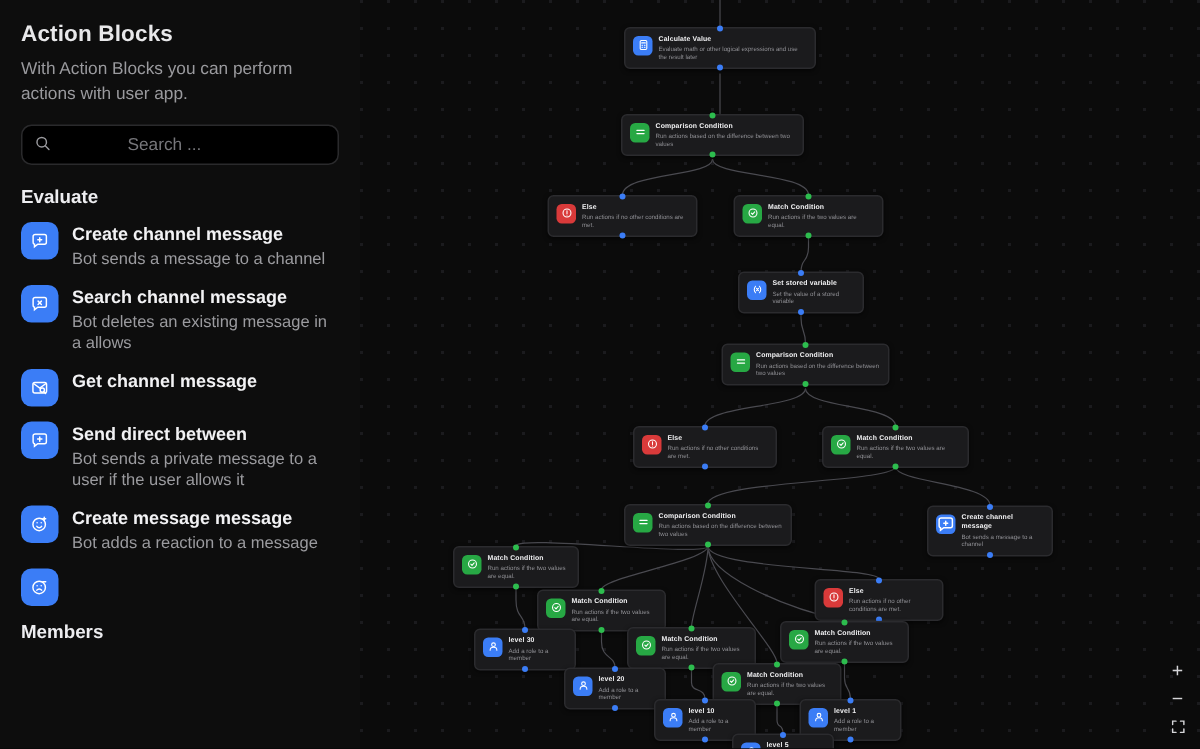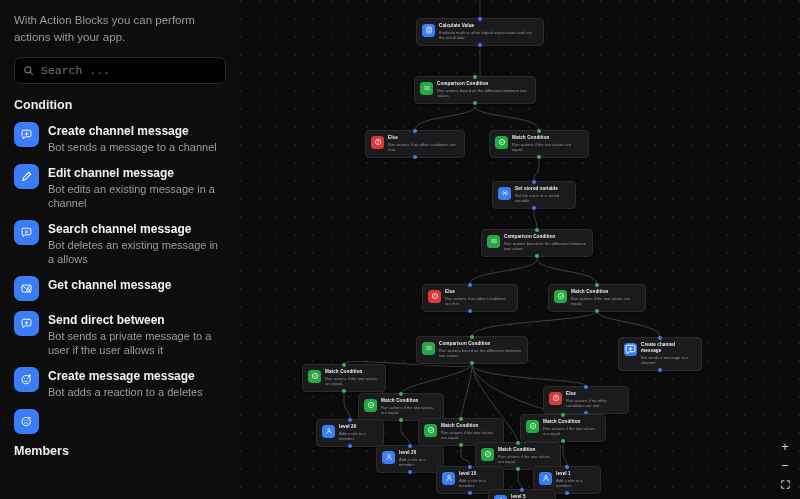--- a/index.html
+++ b/index.html
@@ -32,21 +32,21 @@
   .search-box {
     position: relative;
     height: 27px; border-radius: 7px;
     background: #000; border: 1px solid #2a2a2c;
     display: flex; align-items: center;
     padding: 0 8px; margin: 0 0 14px 2px;
   }
   .search-box svg { flex: 0 0 auto; margin-right: 7px; }
   .search-input {
     flex: 1 1 auto; background: transparent; border: 0; outline: none;
-    color: #d8d8da; font-size: 11.5px; font-family: Liberation Mono, monospace;
+    color: #d8d8da; font-size: 11.5px; font-family: Liberation Sans, sans-serif; margin-left: 44px;
   }
   .search-input::placeholder { color: #77777b; }
 
   .group-label {
     color: #ededf0; font-size: 12.5px; font-weight: bold;
     margin: 4px 0 6px 2px;
   }
   .blk {
     display: flex; align-items: flex-start; gap: 9px;
     padding: 3px 2px 6px 2px; border-radius: 6px; cursor: pointer;
@@ -113,50 +113,43 @@
     display: flex; align-items: center; justify-content: center;
     font-size: 13px; cursor: pointer;
   }
 </style>
 </head>
 <body>
 
 <div id="app">
 
   <aside id="sidebar">
-    <div class="panel-sub">With Action Blocks you can perform actions with your app.</div>
+    <div class="panel-title">Action Blocks</div>
+    <div class="panel-sub">With Action Blocks you can perform actions with user app.</div>
 
     <div class="search-box">
       <span>
         <svg width="11" height="11" viewBox="0 0 16 16" fill="none">
           <circle cx="7" cy="7" r="4.6" stroke="#9a9a9e" stroke-width="1.4"></circle>
           <path d="M10.4 10.4 L14 14" stroke="#9a9a9e" stroke-width="1.4" stroke-linecap="round"></path>
         </svg>
       </span>
       <input class="search-input" type="text" placeholder="Search ..." style="">
     </div>
 
     <div id="groups">
-        <div class="group-label">Condition</div>
+        <div class="group-label">Evaluate</div>
         <div class="blk">
           <span class="blk-ico" style="background:#3b7df6">
             <svg width="13" height="13" viewBox="0 0 20 20" fill="none" stroke="#fff" stroke-width="1.5">
               <path d="M3.2 5.5a2 2 0 012-2h9.6a2 2 0 012 2v6a2 2 0 01-2 2H8l-3.4 2.6V13.5h-.4a2 2 0 01-1-1.9z"></path>
               <path d="M10 7v4M8 9h4" stroke-linecap="round"></path>
             </svg>
           </span>
           <span class="blk-txt"><span class="blk-name">Create channel message</span><span class="blk-desc" style="display:block">Bot sends a message to a channel</span></span>
-        </div>
-        <div class="blk">
-          <span class="blk-ico" style="background:#3b7df6">
-            <svg width="13" height="13" viewBox="0 0 20 20" fill="none" stroke="#fff" stroke-width="1.6" stroke-linecap="round">
-              <path d="M13.6 3.6l2.8 2.8-8.6 8.6-3.6.8.8-3.6z"></path>
-            </svg>
-          </span>
-          <span class="blk-txt"><span class="blk-name">Edit channel message</span><span class="blk-desc" style="display:block">Bot edits an existing message in a channel</span></span>
         </div>
         <div class="blk">
           <span class="blk-ico" style="background:#3b7df6">
             <svg width="13" height="13" viewBox="0 0 20 20" fill="none" stroke="#fff" stroke-width="1.5">
               <path d="M3.2 5.5a2 2 0 012-2h9.6a2 2 0 012 2v6a2 2 0 01-2 2H8l-3.4 2.6V13.5h-.4a2 2 0 01-1-1.9z"></path>
               <path d="M8.3 7.3l3.4 3.4M11.7 7.3l-3.4 3.4" stroke-linecap="round"></path>
             </svg>
           </span>
           <span class="blk-txt"><span class="blk-name">Search channel message</span><span class="blk-desc" style="display:block">Bot deletes an existing message in a allows</span></span>
         </div>
@@ -183,21 +176,21 @@
         <div class="blk">
           <span class="blk-ico" style="background:#3b7df6">
             <svg width="13" height="13" viewBox="0 0 20 20" fill="none" stroke="#fff" stroke-width="1.5">
               <circle cx="9.4" cy="10.2" r="6.4"></circle>
               <circle cx="7.3" cy="8.5" r=".8" fill="#fff" stroke="none"></circle>
               <circle cx="11.5" cy="8.5" r=".8" fill="#fff" stroke="none"></circle>
               <path d="M7 12.2c.7.9 1.6 1.3 2.5 1.3s1.8-.4 2.4-1.3" stroke-linecap="round"></path>
               <path d="M14.6 2.8v3M13.1 4.3h3" stroke-linecap="round"></path>
             </svg>
           </span>
-          <span class="blk-txt"><span class="blk-name">Create message message</span><span class="blk-desc" style="display:block">Bot adds a reaction to a deletes</span></span>
+          <span class="blk-txt"><span class="blk-name">Create message message</span><span class="blk-desc" style="display:block">Bot adds a reaction to a message</span></span>
         </div>
         <div class="blk">
           <span class="blk-ico" style="background:#3b7df6">
             <svg width="13" height="13" viewBox="0 0 20 20" fill="none" stroke="#fff" stroke-width="1.5">
               <circle cx="9.4" cy="10.2" r="6.4"></circle>
               <circle cx="7.3" cy="8.5" r=".8" fill="#fff" stroke="none"></circle>
               <circle cx="11.5" cy="8.5" r=".8" fill="#fff" stroke="none"></circle>
               <path d="M7 13c.7-.9 1.6-1.3 2.5-1.3s1.8.4 2.4 1.3" stroke-linecap="round"></path>
               <path d="M13.1 4.3h3" stroke-linecap="round"></path>
             </svg>

